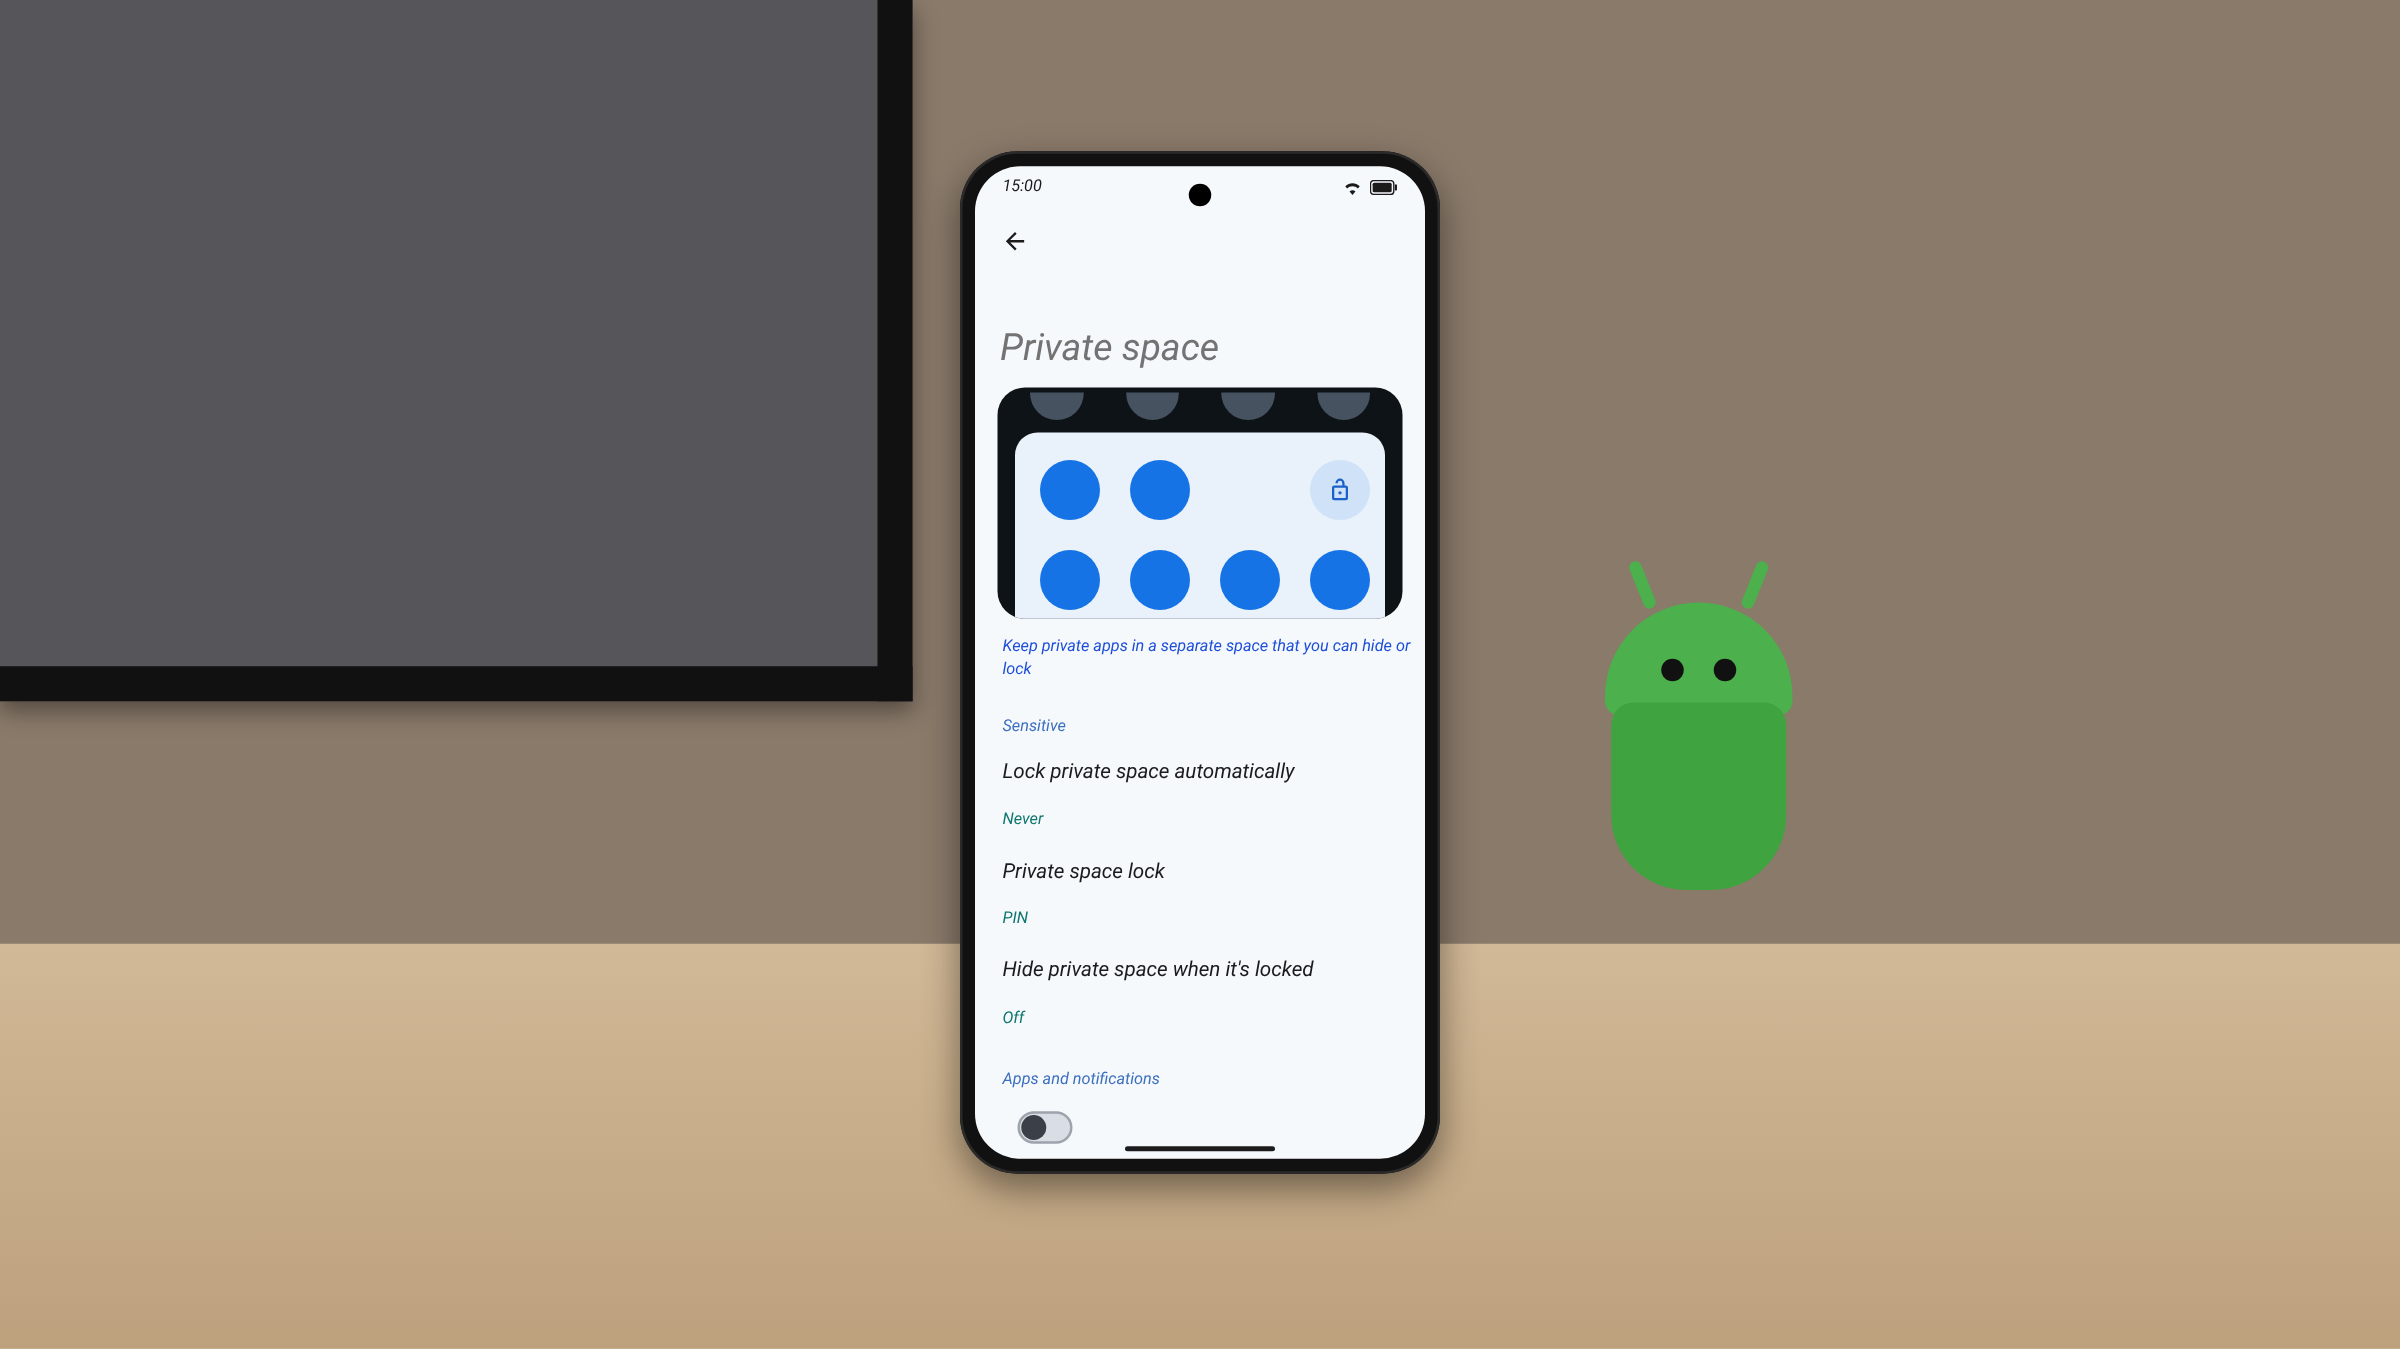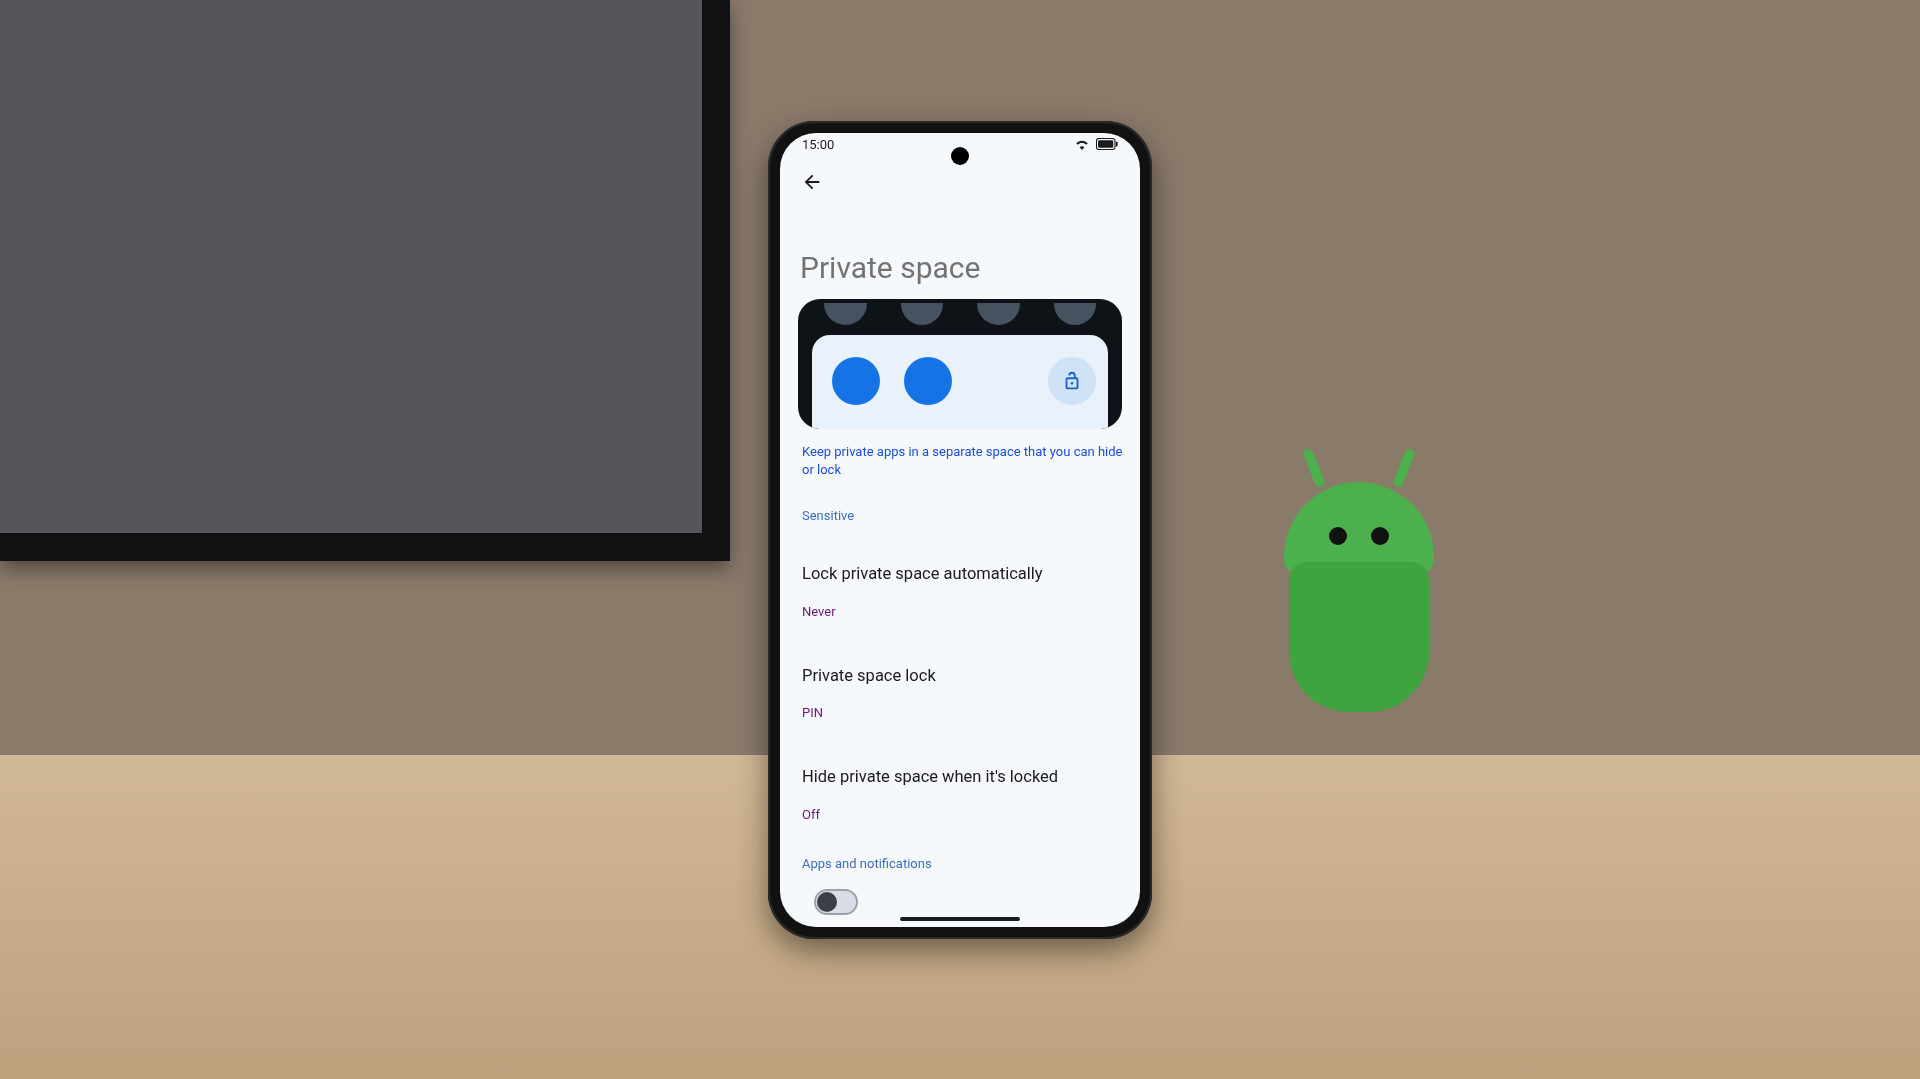--- a/index.html
+++ b/index.html
@@ -87,20 +87,21 @@
     margin-top: -20px;
   }
   .screen {
     width: 100%; height: 100%;
     background: #f6f9fc;
     border-radius: 36px;
     overflow: hidden;
     position: relative;
     display: flex;
     flex-direction: column;
+    font-style: italic;
   }
   .punch-hole {
     position: absolute;
     top: 14px; left: 50%;
     transform: translateX(-50%);
     width: 18px; height: 18px;
     background: #000;
     border-radius: 50%;
     z-index: 10;
   }
@@ -196,25 +197,24 @@
     display: flex;
     align-items: center;
     justify-content: space-between;
     cursor: pointer;
   }
   .setting-text { flex: 1; min-width: 0; }
   .setting-title {
     font-size: 16.5px;
     color: #1b1b1b;
     line-height: 1.3;
-    margin-top: 22px;
   }
   .setting-sub {
     font-size: 13px;
-    color: #701a75;
+    color: #0f766e;
     margin-top: 19px;
   }
   .toggle {
     width: 44px; height: 26px;
     background: #d9dee5;
     border: 2px solid #9da3ac;
     border-radius: 14px;
     position: relative;
     flex: 0 0 auto;
     margin-left: 12px;

